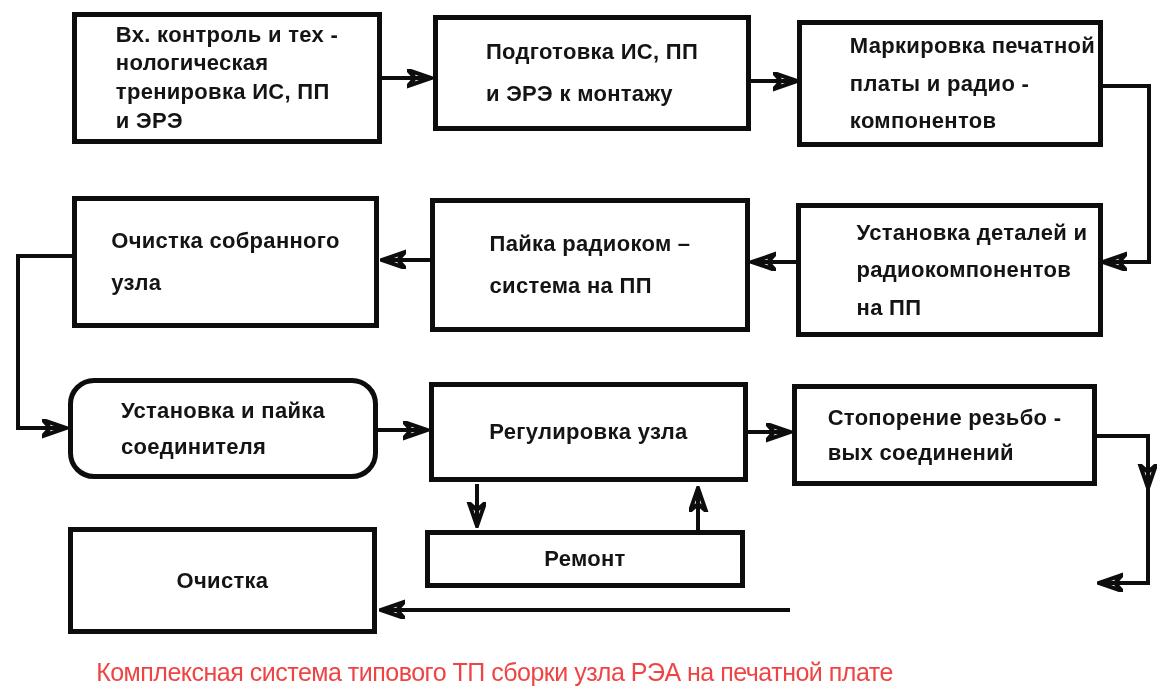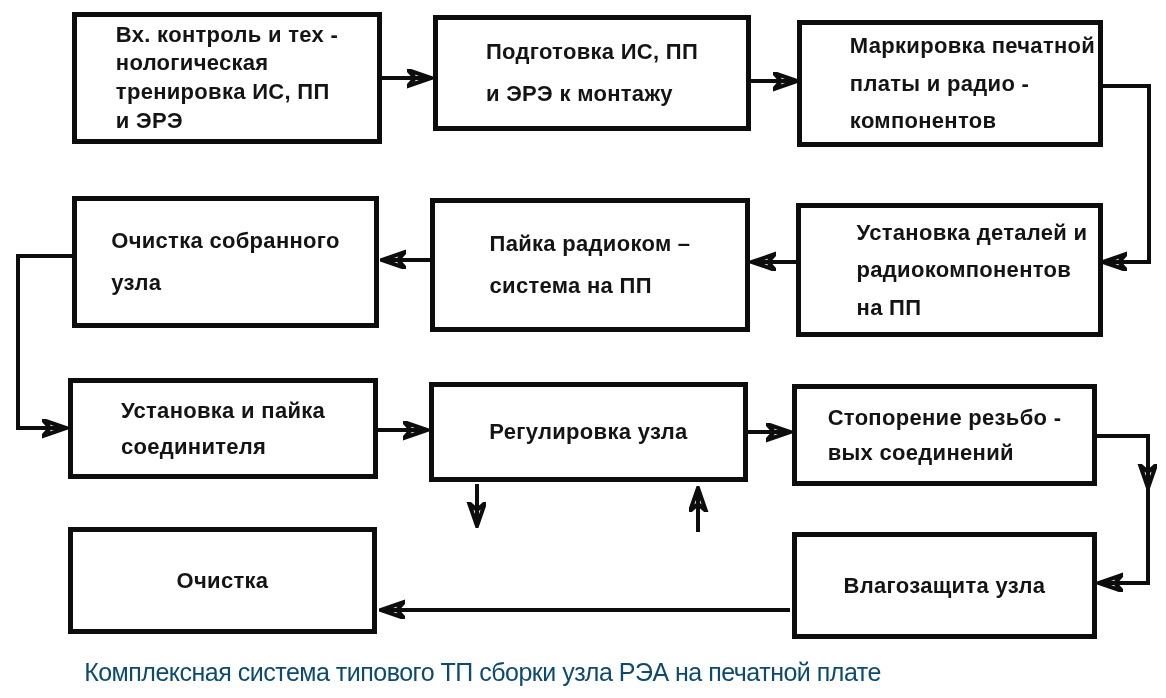--- a/index.html
+++ b/index.html
@@ -41,28 +41,28 @@
     font-weight: 700;
     color: #141414;
     letter-spacing: 0.3px;
   }
   .lh-130 .box-label { line-height: 1.30; }
   .lh-160 .box-label { line-height: 1.60; }
   .lh-170 .box-label { line-height: 1.70; margin-left: 45px; }
   .lh-190 .box-label { line-height: 1.90; }
   .caption {
     position: absolute;
-    left: 0;
+    left: 12px;
     top: 658px;
     width: 965px;
     text-align: center;
     font-size: 25px;
     font-weight: 400;
     letter-spacing: -0.5px;
-    color: #0c4a6e;
+    color: #ef4444;
   }
 </style>
 </head>
 <body>
 
 <div class="canvas">
 
   <svg class="connector-layer" viewBox="0 0 1166 698" xmlns="http://www.w3.org/2000/svg">
     <defs>
       <marker id="ah" markerUnits="userSpaceOnUse" markerWidth="26" markerHeight="20" refX="20" refY="9" orient="auto">
@@ -107,34 +107,34 @@
   <div class="box lh-190" style="left:430px; top:198px; width:320px; height:134px;">
     <span class="box-label">Пайка радиоком –
 система на ПП</span>
   </div>
   <div class="box lh-170" style="left:796px; top:203px; width:307px; height:134px;">
     <span class="box-label">Установка деталей и
 радиокомпонентов
 на ПП</span>
   </div>
 
-  <div class="box lh-160" style="left:68px;  top:378px; width:310px; height:101px;">
+  <div class="box lh-160" style="left:68px;  top:378px; width:310px; height:101px;border-radius:26px;">
     <span class="box-label">Установка и пайка
 соединителя</span>
   </div>
   <div class="box" style="left:429px; top:382px; width:319px; height:100px;">
     <span class="box-label">Регулировка узла</span>
   </div>
   <div class="box lh-160" style="left:792px; top:384px; width:305px; height:102px;">
     <span class="box-label">Стопорение резьбо -
 вых соединений</span>
   </div>
 
   <div class="box" style="left:68px;  top:527px; width:309px; height:107px;">
     <span class="box-label">Очистка</span>
   </div>
-  <div class="box" style="left:792px; top:532px; width:305px; height:107px;">
-    <span class="box-label">Влагозащита узла</span>
+  <div class="box" style="left:425px; top:530px; width:320px; height:58px;">
+    <span class="box-label">Ремонт</span>
   </div>
 
   <div class="caption">Комплексная система типового ТП сборки узла РЭА на печатной плате</div>
 
 </div>
 
 </body></html>

